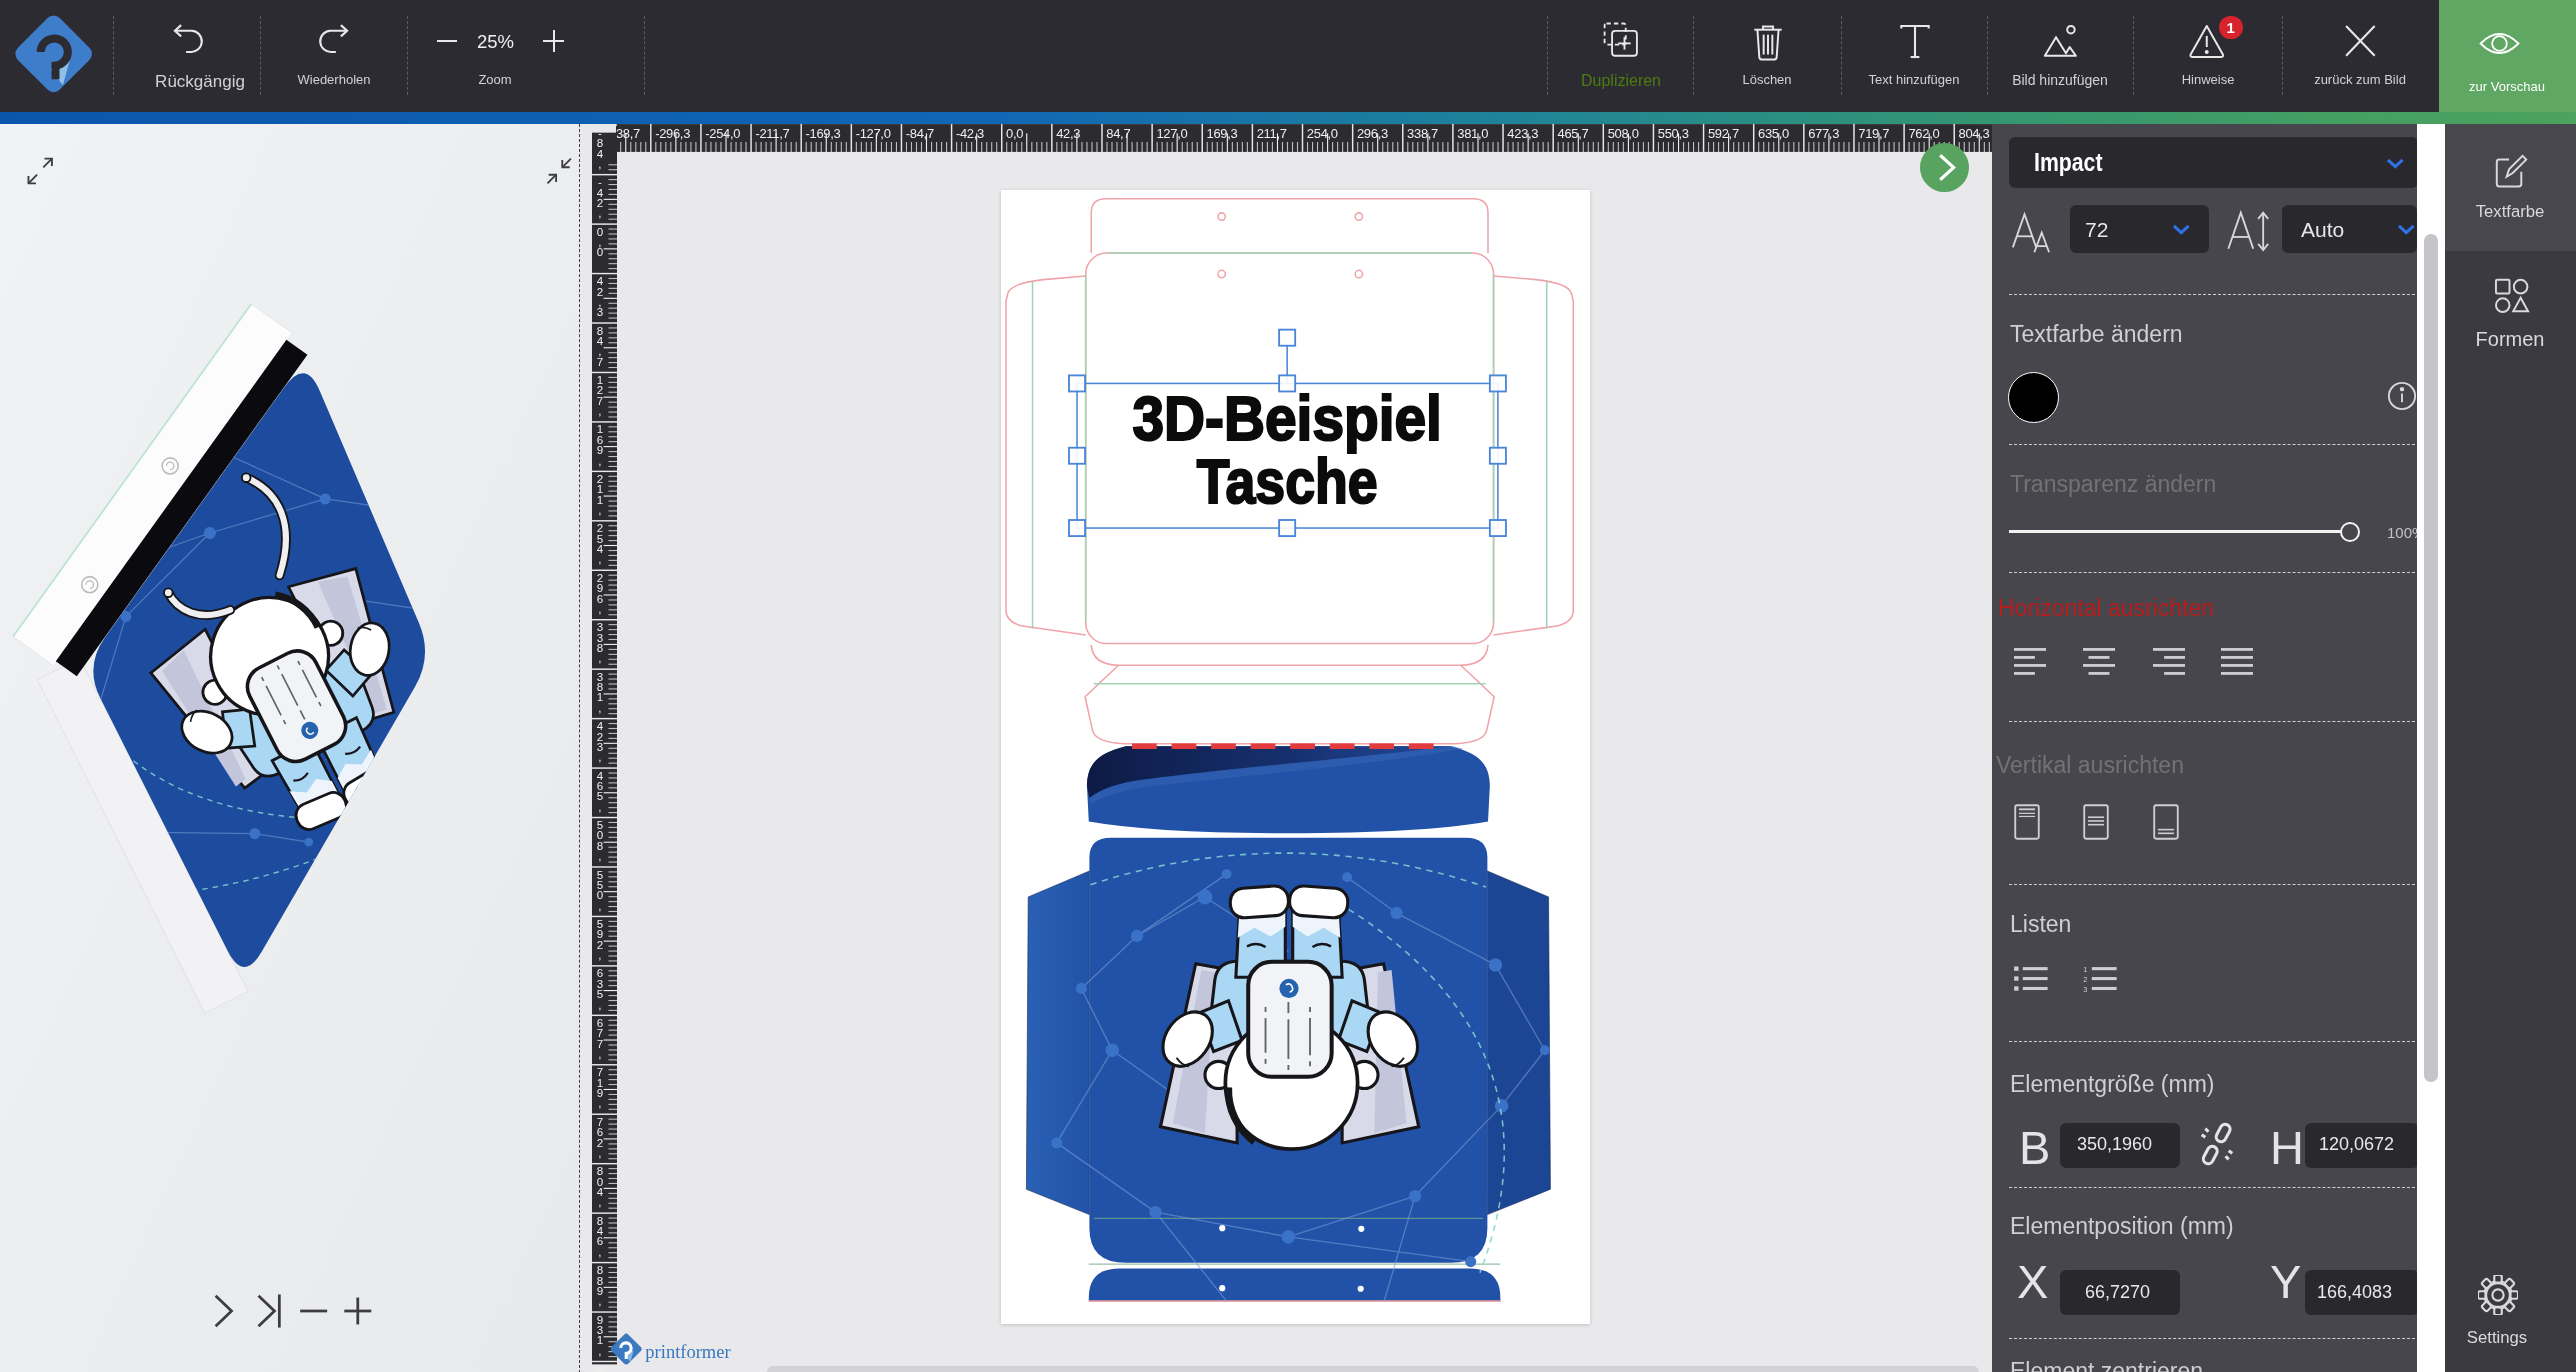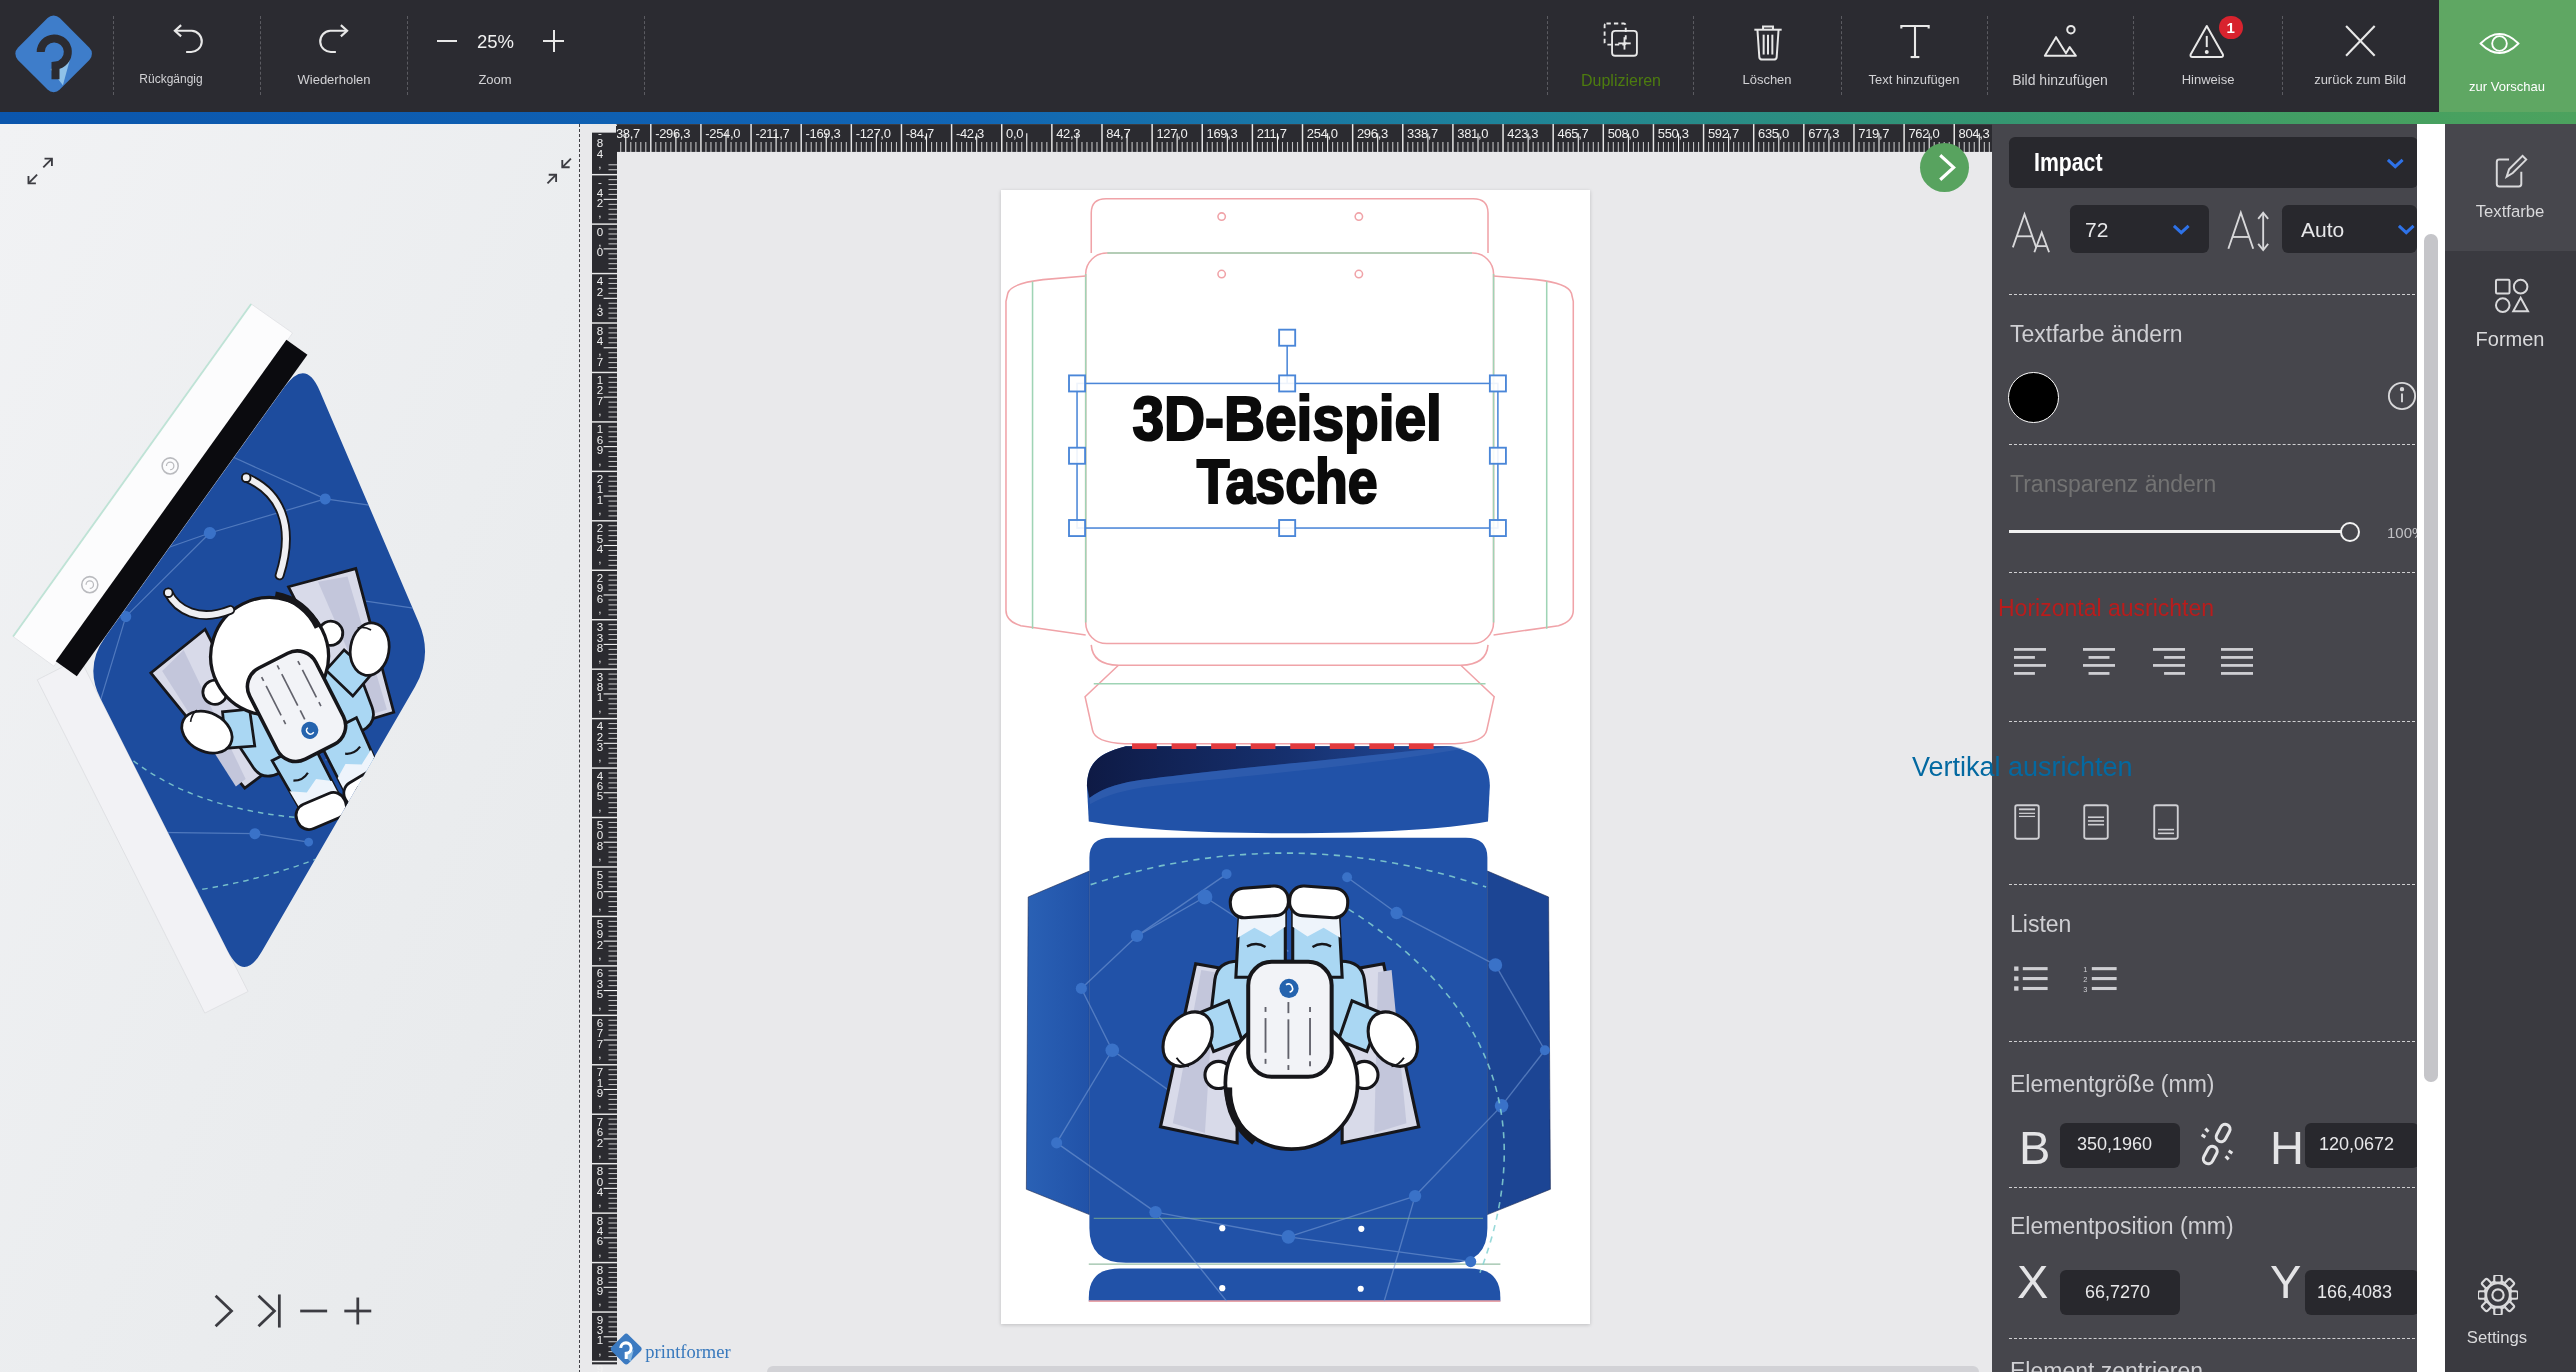--- a/index.html
+++ b/index.html
@@ -901,21 +901,21 @@
 <div style="position:absolute;left:1547px;top:16px;width:0;height:79px;border-left:1.5px dashed #5b5b61"></div>
 <div style="position:absolute;left:1693px;top:16px;width:0;height:79px;border-left:1.5px dashed #5b5b61"></div>
 <div style="position:absolute;left:1841px;top:16px;width:0;height:79px;border-left:1.5px dashed #5b5b61"></div>
 <div style="position:absolute;left:1987px;top:16px;width:0;height:79px;border-left:1.5px dashed #5b5b61"></div>
 <div style="position:absolute;left:2133px;top:16px;width:0;height:79px;border-left:1.5px dashed #5b5b61"></div>
 <div style="position:absolute;left:2282px;top:16px;width:0;height:79px;border-left:1.5px dashed #5b5b61"></div>
 <svg style="position:absolute;top:22px;left:168px" width="40" height="40" viewBox="0 0 64 64" fill="none" stroke="#e8e8e8" stroke-width="3.4">
       <path d="M 12 14 h 26 a 17 17 0 1 1 -2 34 h-7"></path>
     <path d="M 21 5 L 11 14 L 21 23"></path>
   </svg>
-<div style="position:absolute;transform:translateX(-50%);top:72px;font-size:12px;color:#d2d2d5;white-space:nowrap;left:171px">Rückgängig</div>
+<div style="position:absolute;transform:translateX(-50%);top:72px;font-size:17px;color:#d2d2d5;white-space:nowrap;left:200px">Rückgängig</div>
 <svg style="position:absolute;top:22px;left:314px" width="40" height="40" viewBox="0 0 64 64" fill="none" stroke="#e8e8e8" stroke-width="3.4">
       <path d="M 52 14 h -26 a 17 17 0 1 0 2 34 h 7"></path>
     <path d="M 43 5 L 53 14 L 43 23"></path>
   </svg>
 <div style="position:absolute;transform:translateX(-50%);top:72px;font-size:13px;color:#d2d2d5;white-space:nowrap;left:334px">Wiederholen</div>
 <div style="position:absolute;left:437px;top:40px;width:20.4px;height:2.2px;background:#e8e8e8"></div>
 <div style="position:absolute;left:477px;top:31px;font-size:18.5px;color:#f0f0f0">25%</div>
 <div style="position:absolute;left:543px;top:40px;width:21px;height:2.2px;background:#e8e8e8"></div>
 <div style="position:absolute;left:553px;top:30px;width:2.2px;height:21.6px;background:#e8e8e8"></div>
 <div style="position:absolute;transform:translateX(-50%);top:72px;font-size:13px;color:#d2d2d5;white-space:nowrap;left:495px">Zoom</div>
@@ -1038,21 +1038,21 @@
     <rect x="0" y="26" width="52" height="4.5" fill="#cfcfd3"></rect>
     <rect x="18" y="39" width="34" height="4.5" fill="#cfcfd3"></rect>
   </svg>
 <svg style="position:absolute;left:2221px;top:648px" width="32" height="28.4" viewBox="0 0 52 46">
     <rect x="0" y="0" width="52" height="4.5" fill="#cfcfd3"></rect>
     <rect x="0" y="13" width="52" height="4.5" fill="#cfcfd3"></rect>
     <rect x="0" y="26" width="52" height="4.5" fill="#cfcfd3"></rect>
     <rect x="0" y="39" width="52" height="4.5" fill="#cfcfd3"></rect>
   </svg>
 <div style="position:absolute;left:2009px;top:721px;width:406px;height:0;border-top:1.9px dashed rgba(255,255,255,0.75)"></div>
-<div style="position:absolute;left:1912px;top:752px;font-size:27px;color:#0369a1;white-space:nowrap">Vertikal ausrichten</div>
+<div style="position:absolute;left:1996px;top:752px;font-size:23px;color:#737373;white-space:nowrap">Vertikal ausrichten</div>
 <svg style="position:absolute;left:2014px;top:804px" width="26" height="36" viewBox="0 0 42 58">
           <rect x="2" y="2" width="38" height="54" rx="3" fill="none" stroke="#cfcfd3" stroke-width="3"></rect>
     <rect x="8" y="7" width="26" height="3" fill="#cfcfd3"></rect>
     <rect x="8" y="14" width="26" height="2" fill="#cfcfd3"></rect>
     <rect x="8" y="19" width="26" height="2" fill="#cfcfd3"></rect>
   </svg>
 <svg style="position:absolute;left:2083px;top:804px" width="26" height="36" viewBox="0 0 42 58">
           <rect x="2" y="2" width="38" height="54" rx="3" fill="none" stroke="#cfcfd3" stroke-width="3"></rect>
     <rect x="8" y="20" width="26" height="2.6" fill="#cfcfd3"></rect>
     <rect x="8" y="26" width="26" height="2.6" fill="#cfcfd3"></rect>

